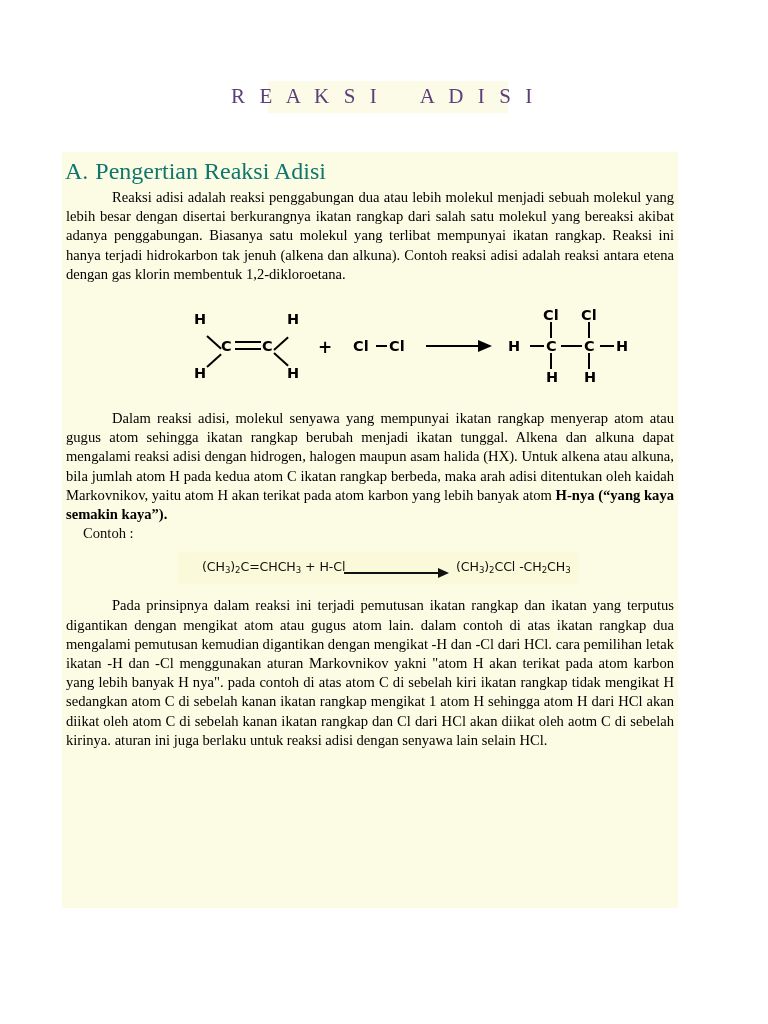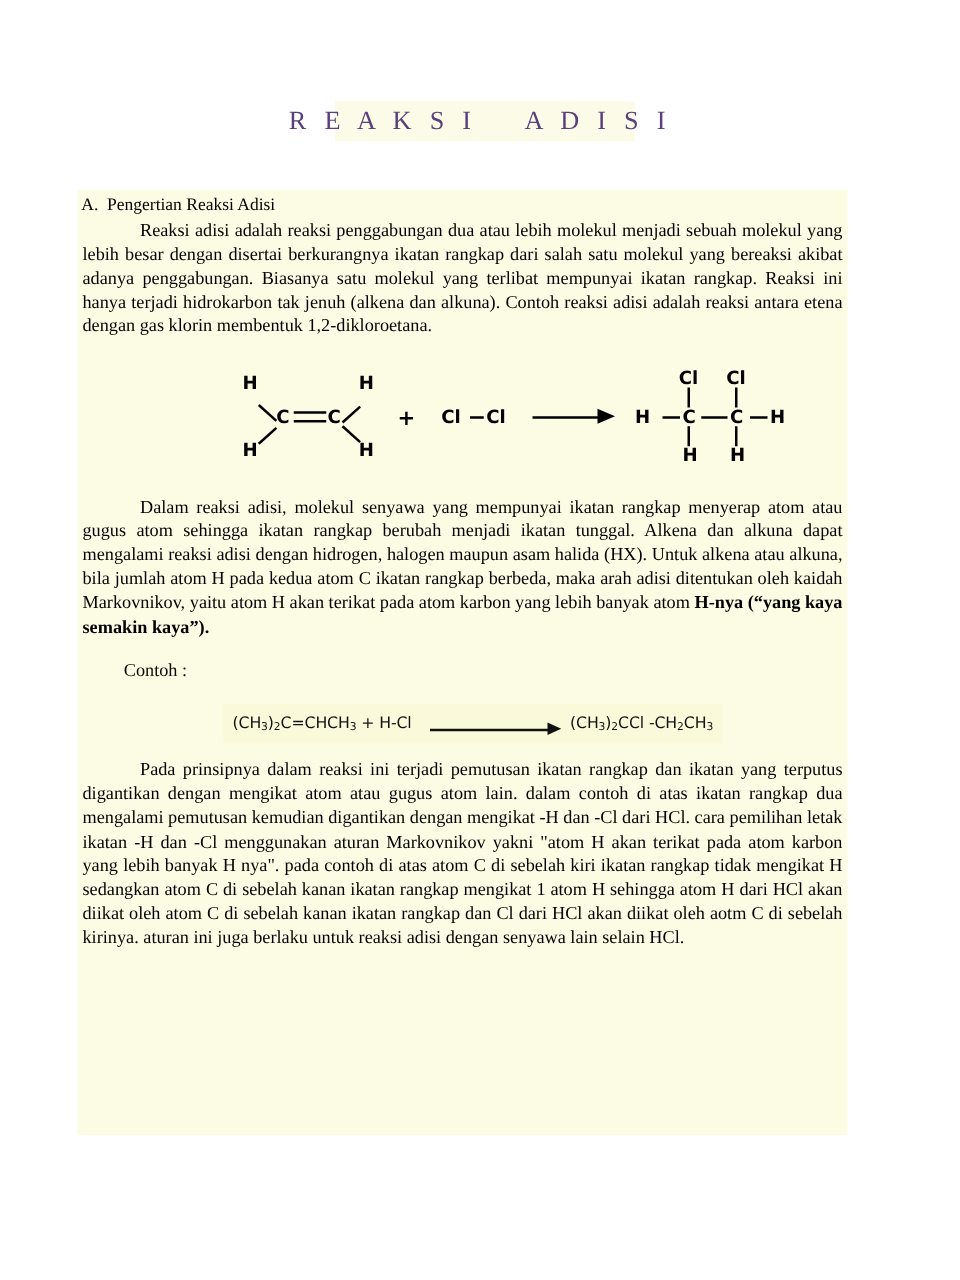--- a/index.html
+++ b/index.html
@@ -56,22 +56,22 @@
   }
 
   .content-inner {
     position: absolute;
     left: 62px;
     top: 152px;
     width: 616px;
   }
 
   .section-heading {
-    font-size: 14px;
-    color: #000000;
+    font-size: 24px;
+    color: #0f766e;
     padding: 4px 0 2px 3px;
     line-height: 1.25;
     font-family: "Liberation Serif", "DejaVu Serif", serif;
   }
   .section-heading .letter {
     margin-right: 7px;
   }
 
   p.body {
     margin: 0;
@@ -80,21 +80,21 @@
     line-height: 19.2px;
     text-align: justify;
     text-indent: 46px;
     color: #000000;
   }
   p.body b {
     font-weight: bold;
   }
 
   .contoh {
-    margin: 16px;
+    margin: 0;
     padding: 0 21px;
     font-size: 14.6px;
     line-height: 19.2px;
     color: #100a04;
   }
 
   
   .rxn1-wrap {
     position: relative;
     height: 108px;
@@ -241,21 +241,21 @@
     </div>
 
     <div class="spacer-md"></div>
 
     <p class="body"><span>Dalam reaksi adisi, molekul senyawa yang mempunyai ikatan rangkap menyerap atom atau gugus atom sehingga ikatan rangkap berubah menjadi ikatan tunggal. Alkena dan alkuna dapat mengalami reaksi adisi dengan hidrogen, halogen maupun asam halida (HX). Untuk alkena atau alkuna, bila jumlah atom H pada kedua atom C ikatan rangkap berbeda, maka arah adisi ditentukan oleh kaidah Markovnikov, yaitu atom H akan terikat pada atom karbon yang lebih banyak atom </span><b>H-nya (“yang kaya semakin kaya”).</b></p>
 
     <div class="contoh">Contoh :</div>
 
     <div class="eq2-band">
       <div class="eq2-inner"></div>
-      <div class="eq2-text" style="left:124px;">
+      <div class="eq2-text" style="left:140px;">
         <span id="eq2-left"><span>(CH</span><sub>3</sub><span>)</span><sub>2</sub><span>C=CHCH</span><sub>3</sub><span>  +  H-Cl</span></span>
       </div>
       <div class="eq2-arrow"></div>
       <div class="eq2-arrowhead"></div>
       <div class="eq2-text" style="left:394px;">
         <span id="eq2-right"><span>(CH</span><sub>3</sub><span>)</span><sub>2</sub><span>CCl -CH</span><sub>2</sub><span>CH</span><sub>3</sub></span>
       </div>
     </div>
 
     <div class="spacer-sm"></div>

